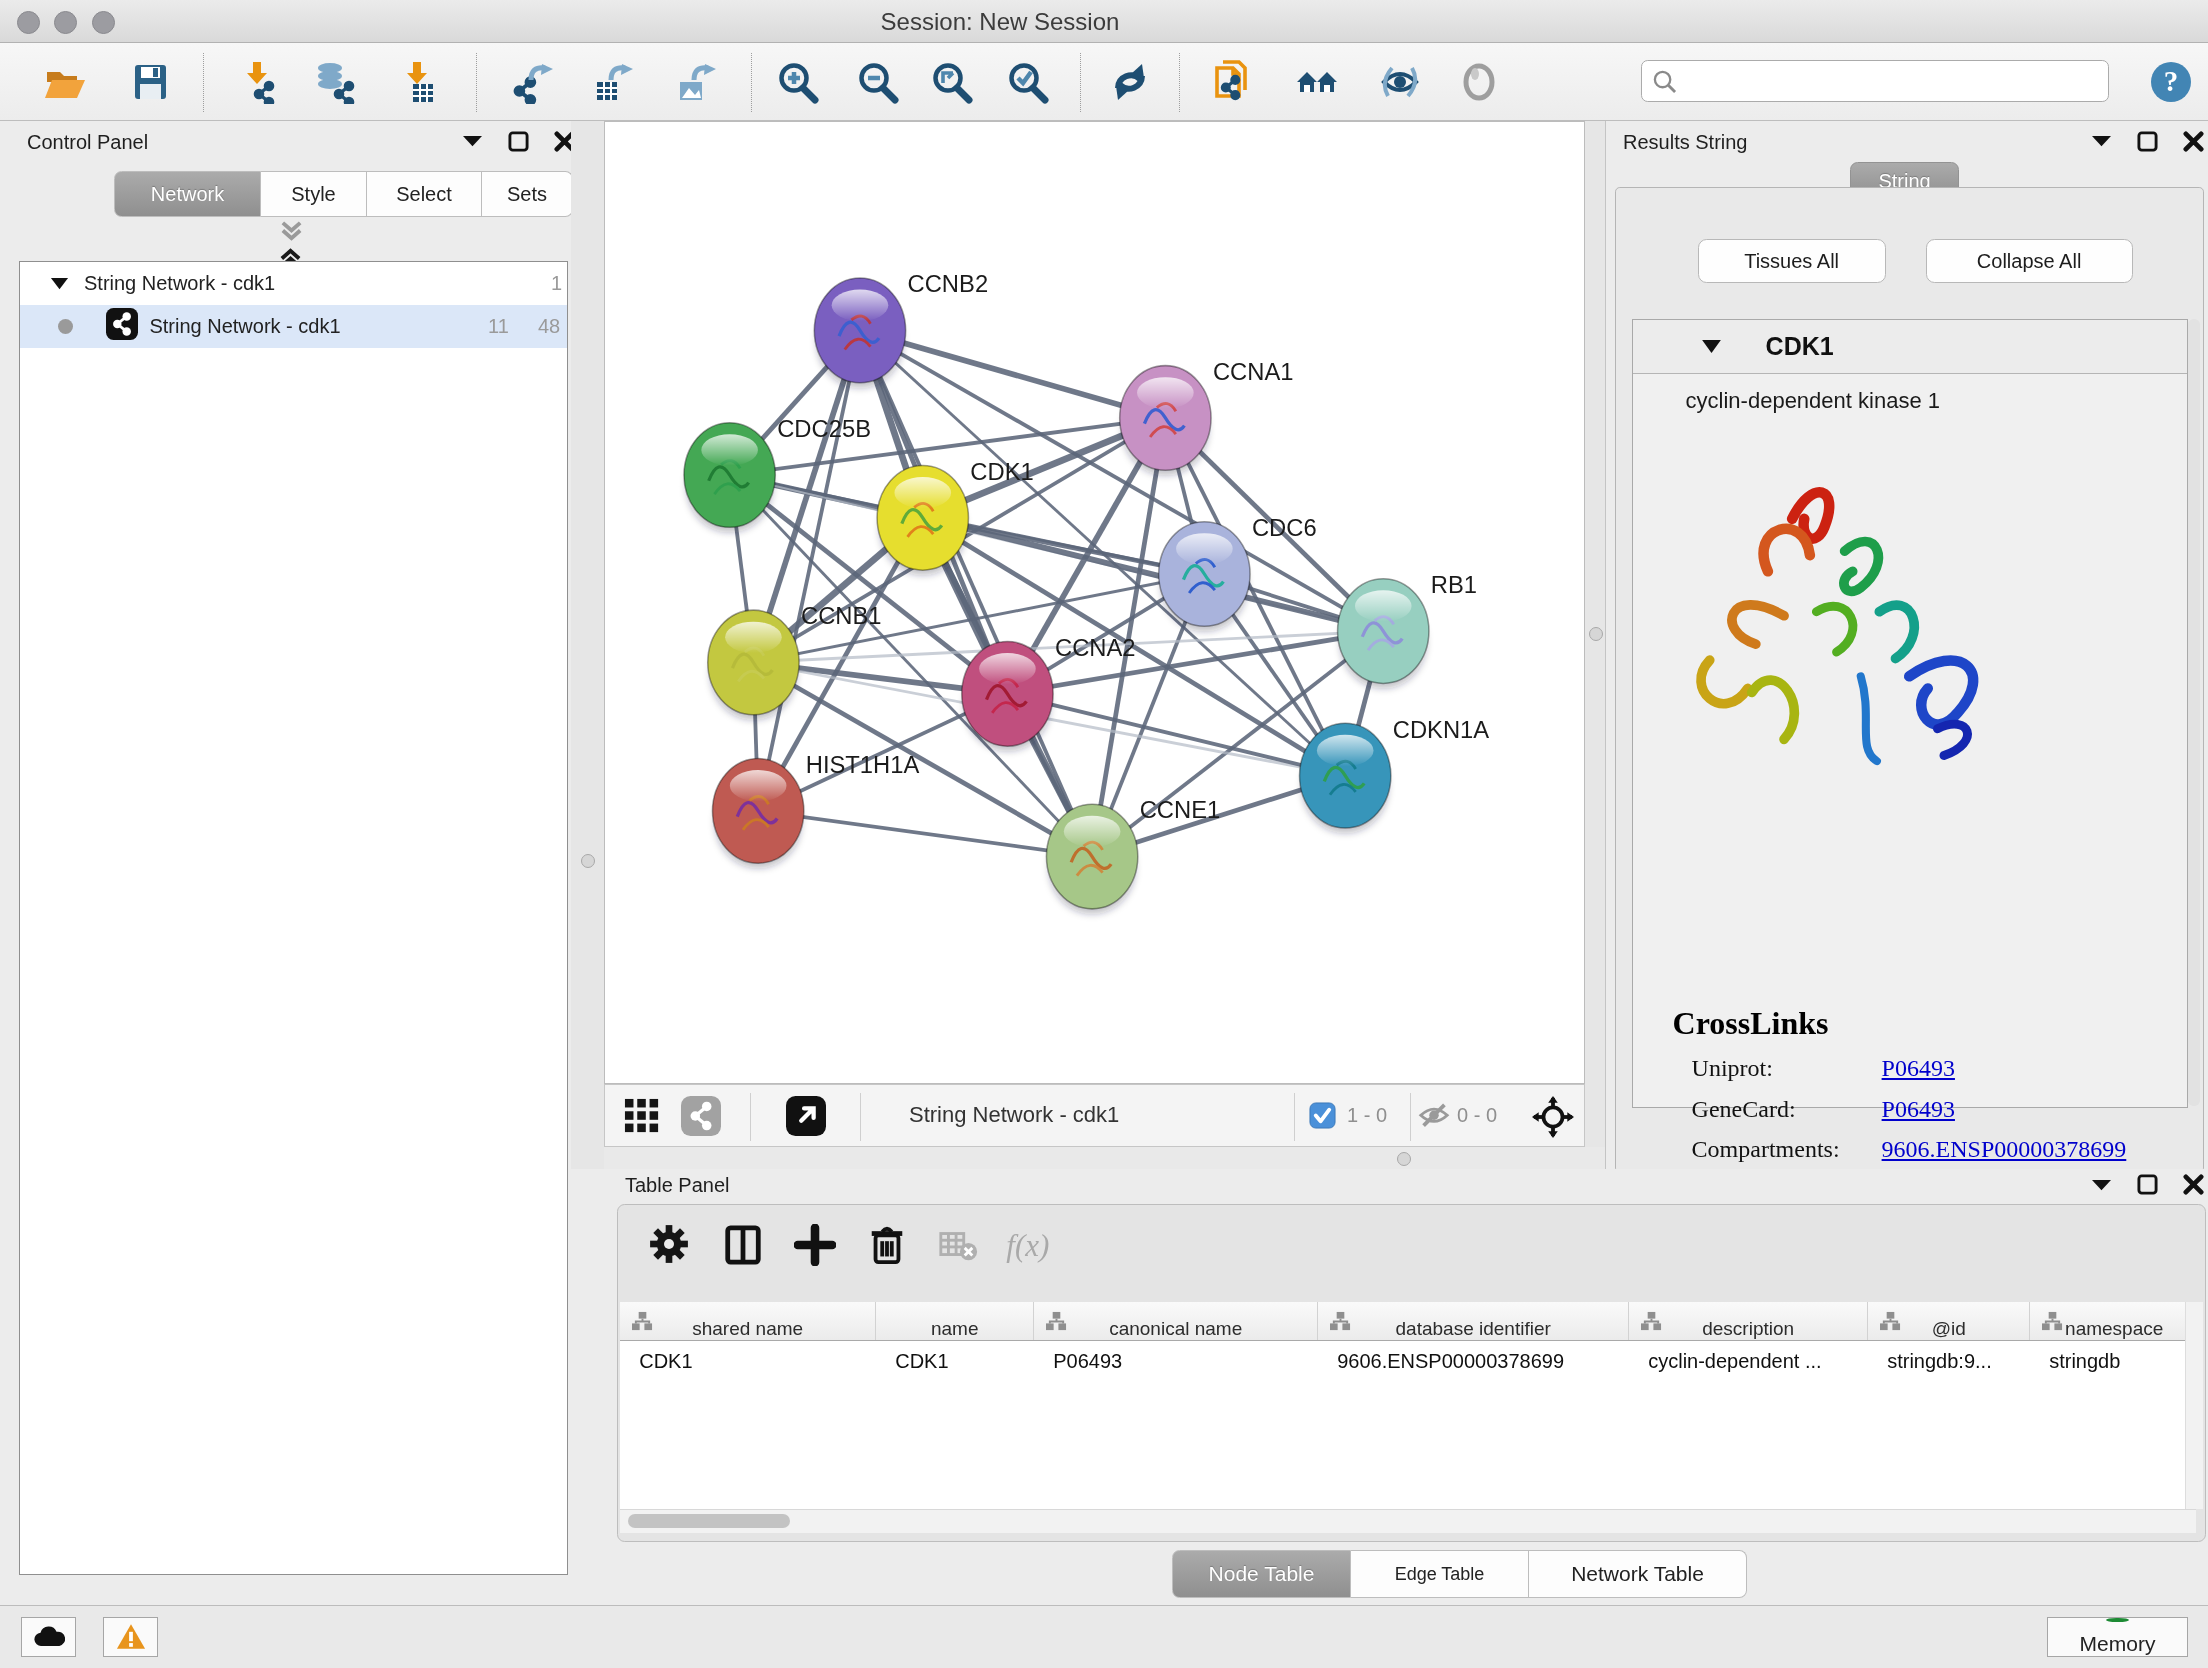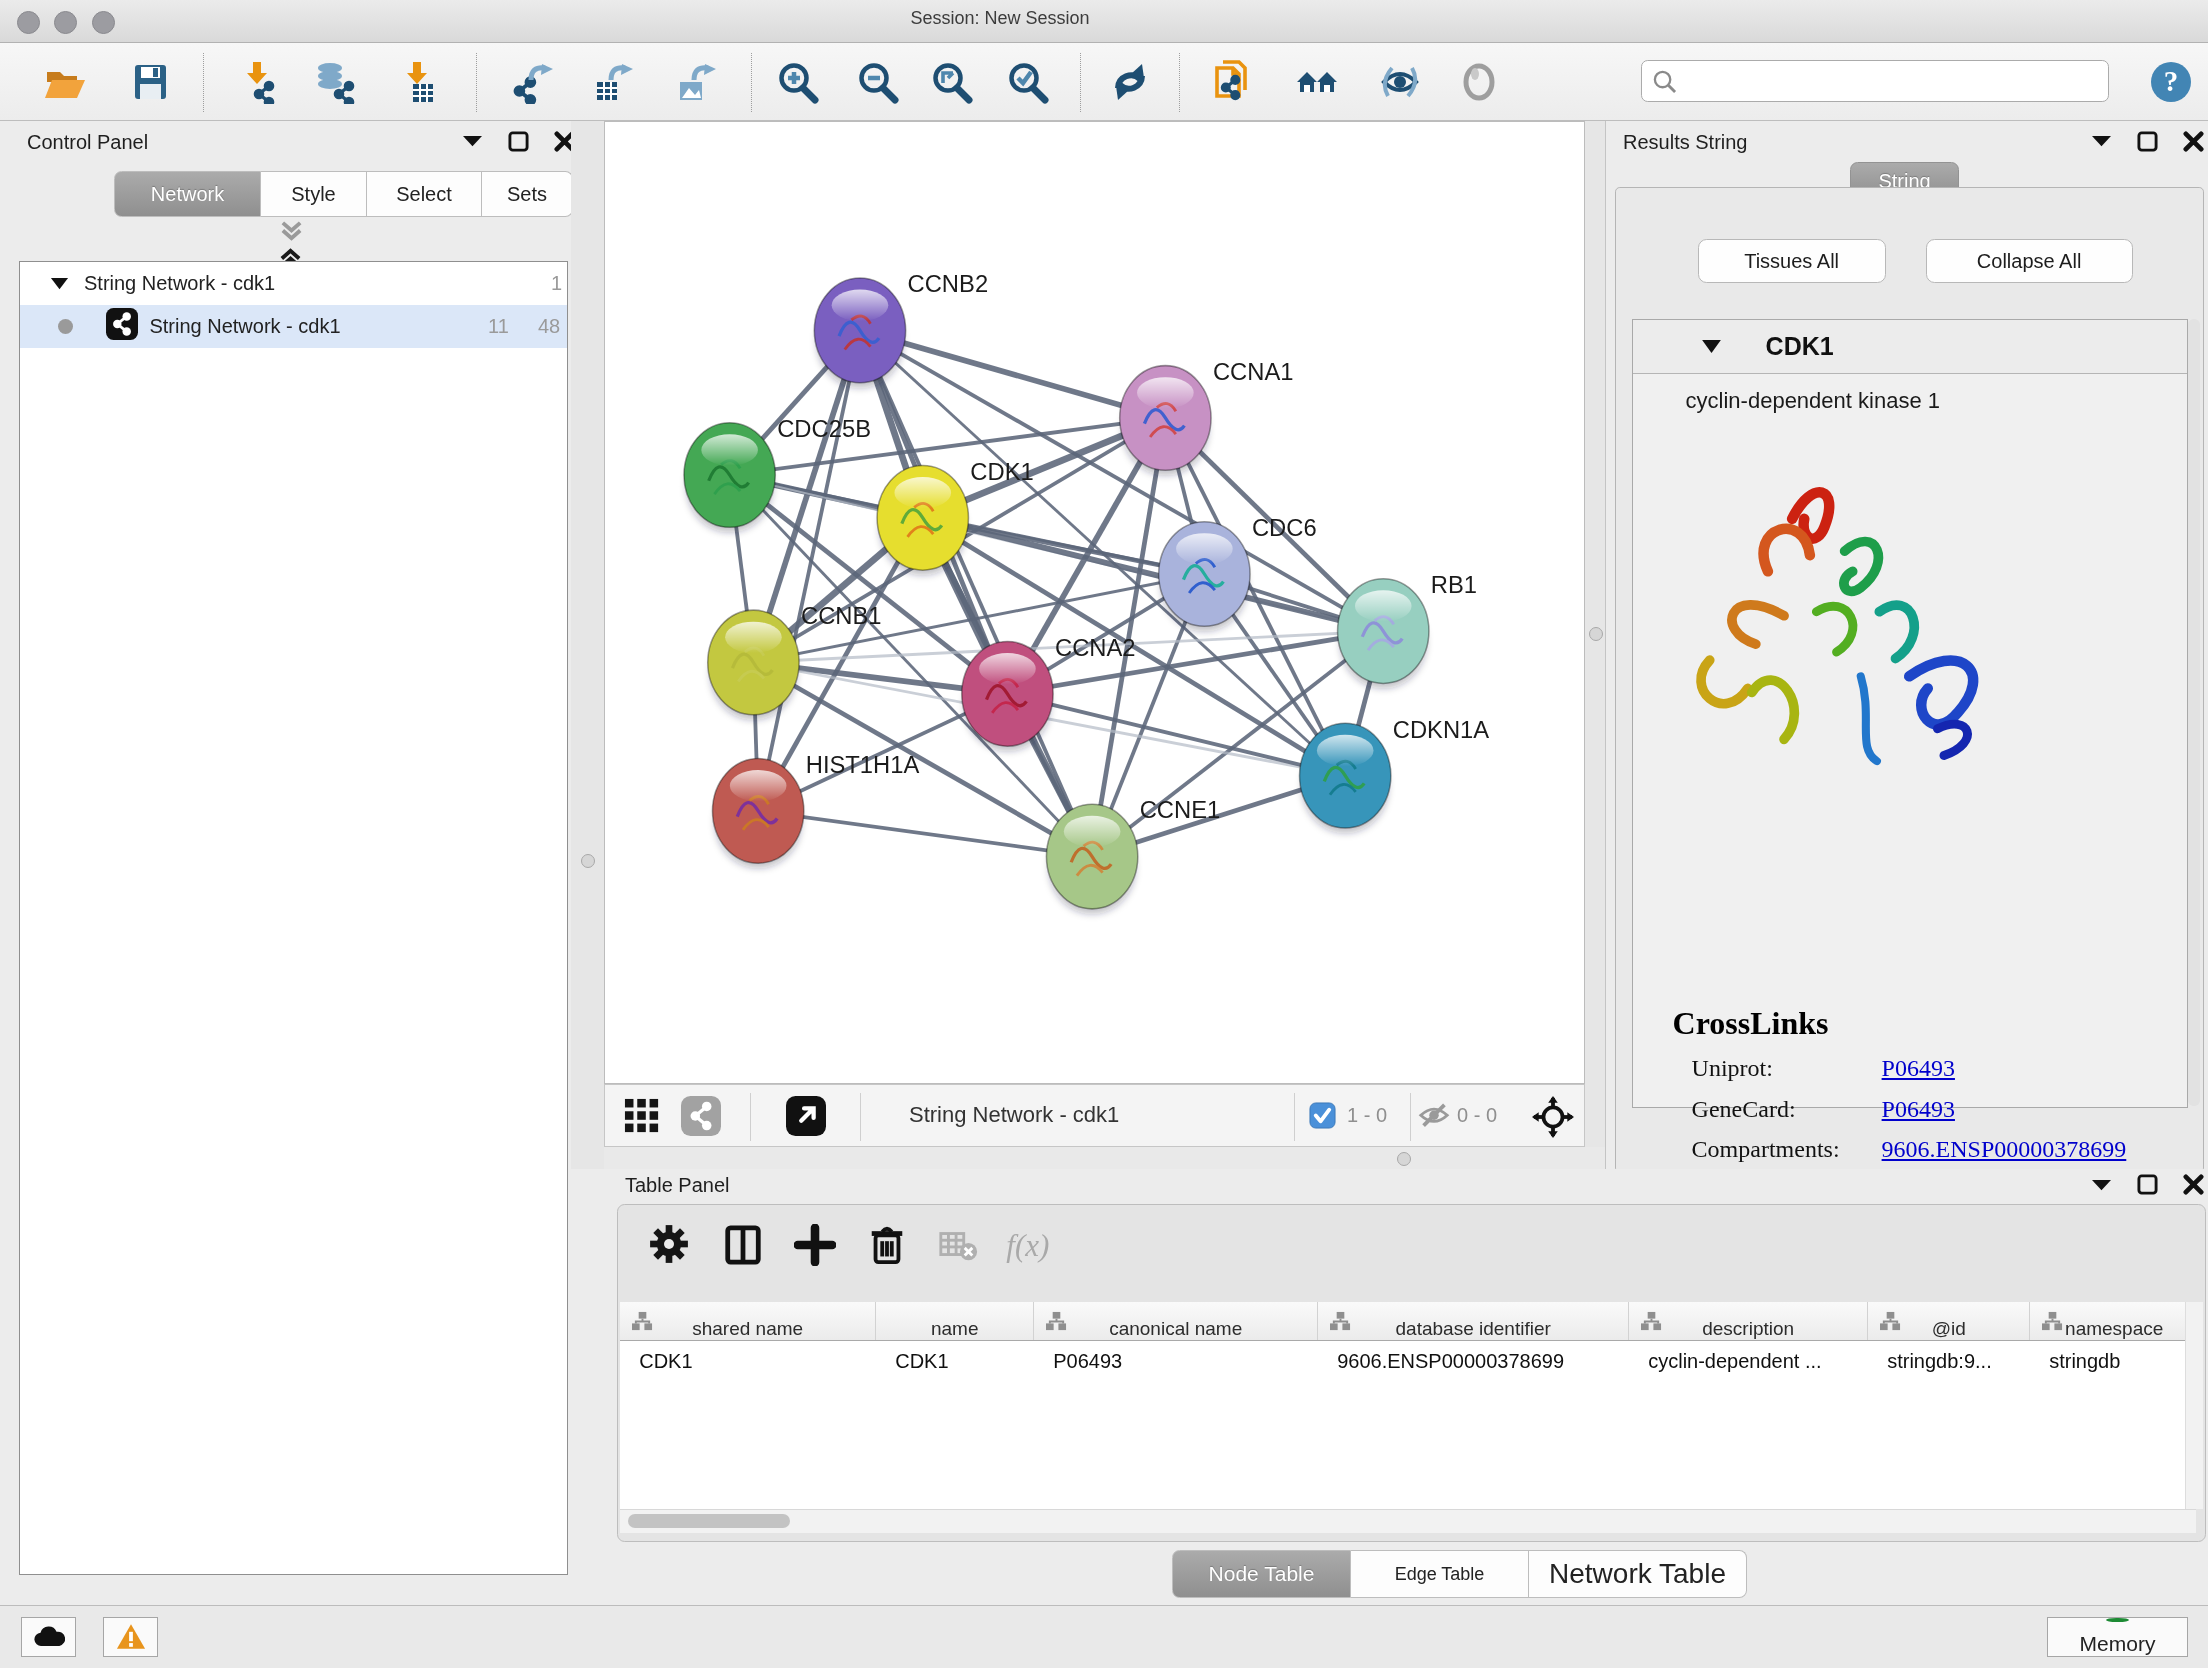--- a/index.html
+++ b/index.html
@@ -7,21 +7,21 @@
     width:2208px;height:1668px;position:relative;overflow:hidden;
     background:#ececec;font-family:"Liberation Sans",sans-serif;color:#222;
     -webkit-font-smoothing:antialiased;
   }
   .abs{position:absolute;}
   
   #titlebar{left:0;top:0;width:2208px;height:42px;
     background:linear-gradient(#ebebeb,#d9d9d9);border-bottom:1px solid #b2b2b2;}
   .traffic{position:absolute;top:10.5px;width:21px;height:21px;border-radius:50%;
     background:#9c9ca1;border:1px solid #8a8a8f;}
-  #win-title{left:0;top:7.6px;width:2000px;text-align:center;font-size:18px;color:#3c3c3c;}
+  #win-title{left:0;top:7.6px;width:2000px;text-align:center;font-size:24px;color:#3c3c3c;}
   
   #toolbar{left:0;top:43px;width:2208px;height:77px;
     background:linear-gradient(#f7f7f7,#ececec);border-bottom:1px solid #bdbdbd;}
   .tb-icon{position:absolute;top:17px;width:44px;height:44px;margin-left:-22px;cursor:pointer;}
   .tb-sep{position:absolute;top:9.5px;width:0;height:59px;border-left:1.9px dotted #9e9e9e;}
   #search-box{position:absolute;left:1641px;top:17px;width:468px;height:42px;background:#fff;
     border:1px solid #ababab;border-radius:6.7px;display:flex;align-items:center;padding-left:9.5px;box-sizing:border-box;}
   #search-box input{border:none;outline:none;font-size:20px;width:409px;background:transparent;font-family:"Liberation Sans",sans-serif;}
   
   .panel-title{font-size:20px;color:#1f1f1f;}
@@ -845,21 +845,21 @@
         </div>
     </div>
     <div id="tbl-hscroll">
       <div id="tbl-hthumb"></div>
     </div>
     <div id="tbl-vscroll"></div>
   </div>
   <div id="tp-tabs">
       <div class="tab first sel" style="width: 177px; height: 46px; font-size: 21px;">Node Table</div>
       <div class="tab" style="width: 177px; height: 46px; font-size: 18px;">Edge Table</div>
-      <div class="tab last" style="width: 217px; height: 46px; font-size: 28px;">Network Table</div>
+      <div class="tab last" style="width: 217px; height: 46px; font-size: 21px;">Network Table</div>
     </div>
 </div>
 
 <div id="statusbar" class="abs">
   <div class="sb-btn" style="left:21px;width:55px">
     <svg width="32" height="23" viewBox="0 0 34 24">
       <path d="M9 22 a7 7 0 0 1 -1 -14 a9 9 0 0 1 17 -1 a6 6 0 0 1 3 15 z" fill="#111"></path>
       </svg>
   </div>
   <div class="sb-btn" style="left:103px;width:55px">

